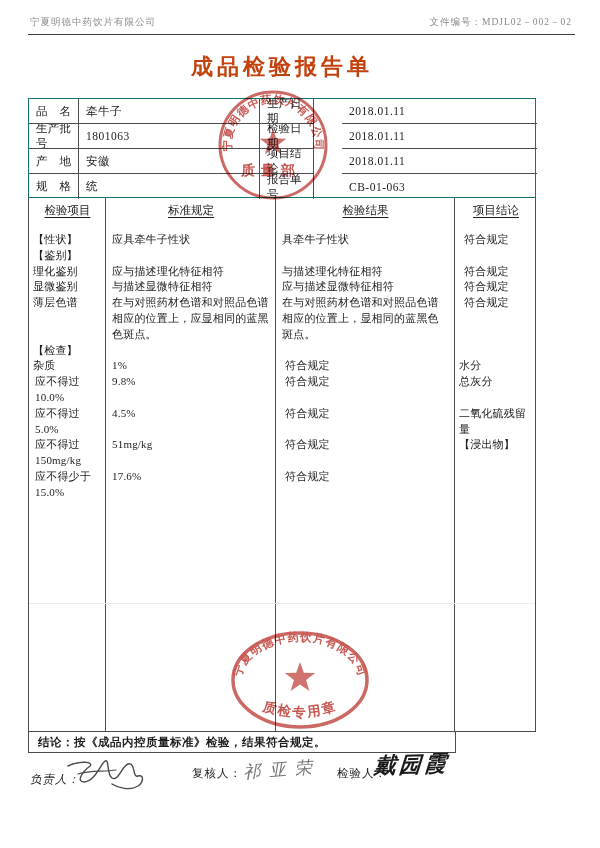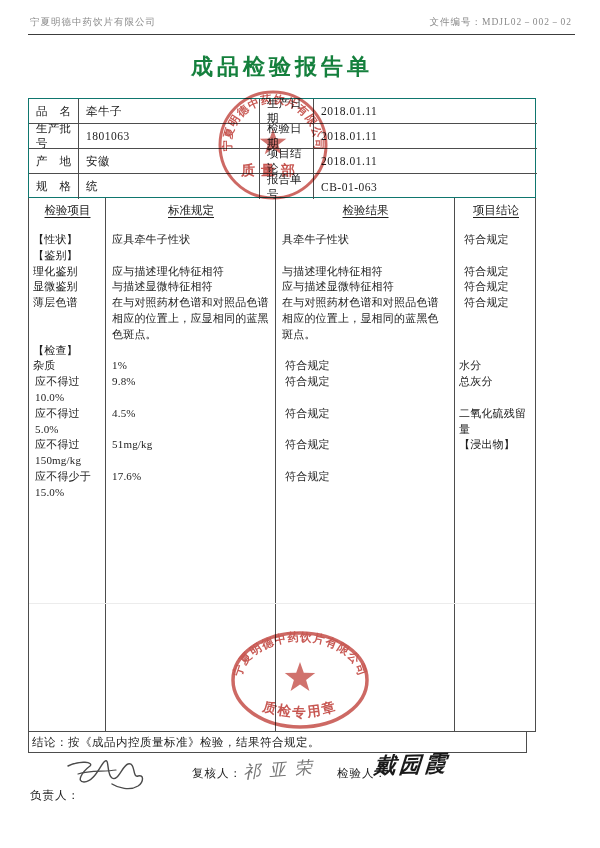--- a/index.html
+++ b/index.html
@@ -10,33 +10,33 @@
   
   .doc-header {
     position:absolute; left:30px; top:16px; width:542px;
     display:flex; justify-content:space-between;
     font-size:9.5px; color:#8a8a8a; letter-spacing:1px;
   }
   .header-rule { position:absolute; left:28px; top:34px; width:547px; height:1px; background:#3c3c3c; }
   
   .title {
     position:absolute; left:28px; top:52px; width:508px; margin:0;
-    text-align:center; font-size:22px; font-weight:bold; letter-spacing:4px; color:#15803d;
+    text-align:center; font-size:22px; font-weight:bold; letter-spacing:4px; color:#c2410c;
   }
   
   .info-table {
     position:absolute; left:28px; top:98px; width:508px; height:100px;
     display:grid; grid-template-columns:50px 181px 54px 223px; grid-template-rows:repeat(4,25px);
     border:1px solid #0f766e; box-sizing:border-box; font-size:11.5px;
   }
   .info-table > div {
     border-right:1px solid #4d4d4d; border-bottom:1px solid #4d4d4d;
     display:flex; align-items:center; padding:0 7px; box-sizing:border-box; overflow:hidden;
   }
-  .info-table > div:nth-child(4n) { border-right:none; }
+  .info-table > div:nth-child(4n) { border-right:none;margin-left:28px; }
   .info-table > div:nth-child(n+13) { border-bottom:none; }
   .ilabel1 { text-align:justify; }
   .ilabel1 span { display:block; width:100%; text-align-last:justify; }
   .ival { letter-spacing:.5px; }
   
   .main-table {
     position:absolute; left:28px; top:198px; width:508px; height:534px;
     border:1px solid #4d4d4d; border-top:none; box-sizing:border-box; font-size:11px;
   }
   .vline { position:absolute; top:0; bottom:0; width:1px; background:#4d4d4d; }
@@ -45,23 +45,23 @@
   .mt-grid { display:grid; grid-template-columns:77px 170px 179px 82px; }
   .mt-grid .hcell {
     height:34px; display:flex; align-items:flex-start; justify-content:center; padding-top:5px;
     font-size:11.5px; text-decoration:underline; text-underline-offset:3px; box-sizing:border-box;
   }
   .mt-grid .cell { padding:0 6px 0 6px; line-height:15.8px; box-sizing:border-box; letter-spacing:.2px; }
   .mt-grid .c1 { padding-left:4px; }
   .mt-grid .c4 { padding-left:9px; }
   
   .conclusion {
-    position:absolute; left:28px; top:732px; width:499px; height:21px;
+    position:absolute; left:28px; top:732px; width:428px; height:21px;
     border:1px solid #4d4d4d; border-top:none; box-sizing:border-box;
-    line-height:20px; font-size:11.5px; padding-left:3px; letter-spacing:.5px;
+    line-height:20px; font-size:11.5px; padding-left:9px; letter-spacing:.5px;font-weight:bold;
   }
   
   .sig-label { position:absolute; font-size:11.5px; letter-spacing:1px; }
   .sig-scribble { position:absolute; left:60px; top:752px; }
   .hand { position:absolute; font-style:italic; white-space:nowrap; }
   .hand-reviewer {
     left:243px; top:758px; font-size:17px; color:#767676; letter-spacing:9px;
     transform:rotate(-4deg); font-family:"DejaVu Sans",sans-serif;
   }
   .hand-inspector {
@@ -182,21 +182,21 @@
       <div class="cell c2">应不得少于 15.0%</div>
       <div class="cell c3">17.6%</div>
       <div class="cell c4">符合规定</div>
     </div>
   </div>
 
   <div class="conclusion">
     <span>结论：按《成品内控质量标准》检验，结果符合规定。</span>
   </div>
 
-  <span class="sig-label" style="left:30px; top:788px;">负责人：</span>
+  <span class="sig-label" style="left:30px; top:772px;font-style:italic;">负责人：</span>
   <svg class="sig-scribble" width="90" height="42" viewBox="0 0 90 42">
     <path d="M8,14 C20,8 34,10 30,14 C22,20 16,30 24,30 C34,30 40,14 44,10 C50,4 46,22 52,26 C58,30 62,14 68,12 C76,10 72,26 78,24 C84,22 84,30 78,34 C70,39 58,36 52,32" fill="none" stroke="#4a4a4a" stroke-width="1.4" stroke-linecap="round"></path>
     <path d="M18,22 C30,18 44,20 56,18" fill="none" stroke="#4a4a4a" stroke-width="1.2" stroke-linecap="round"></path>
   </svg>
   <span class="sig-label" style="left:192px; top:766px;">复核人：</span>
   <span class="hand hand-reviewer">祁亚荣</span>
   <span class="sig-label" style="left:337px; top:766px;">检验人：</span>
   <span class="hand hand-inspector">戴园霞</span>
 
   <svg class="stamp stamp-top" width="120" height="120" viewBox="0 0 120 120">

